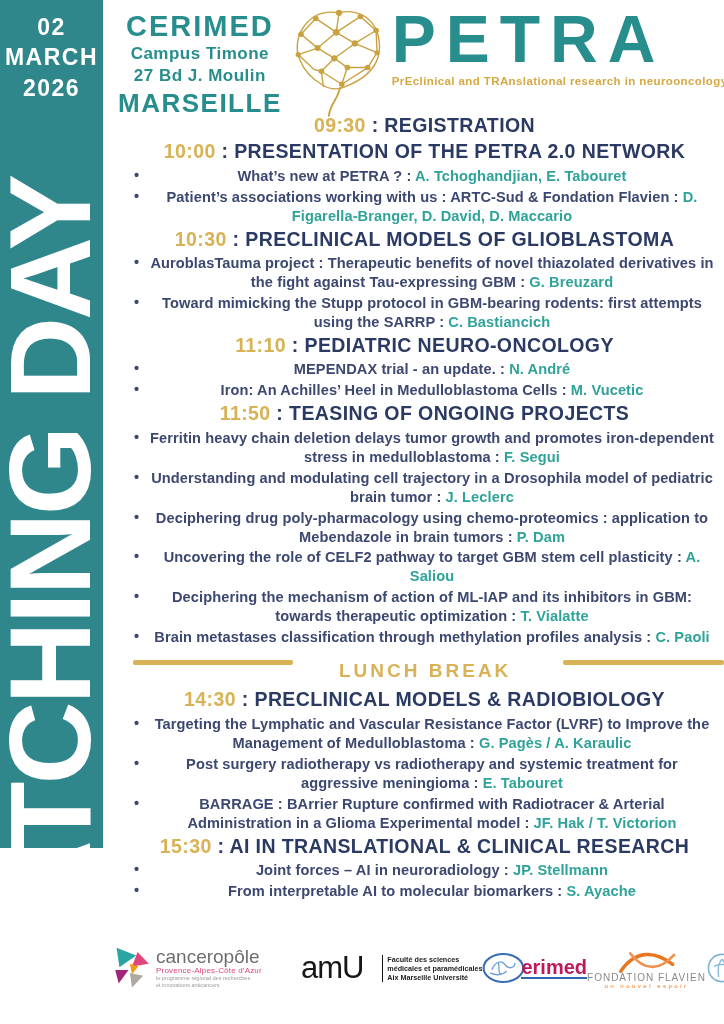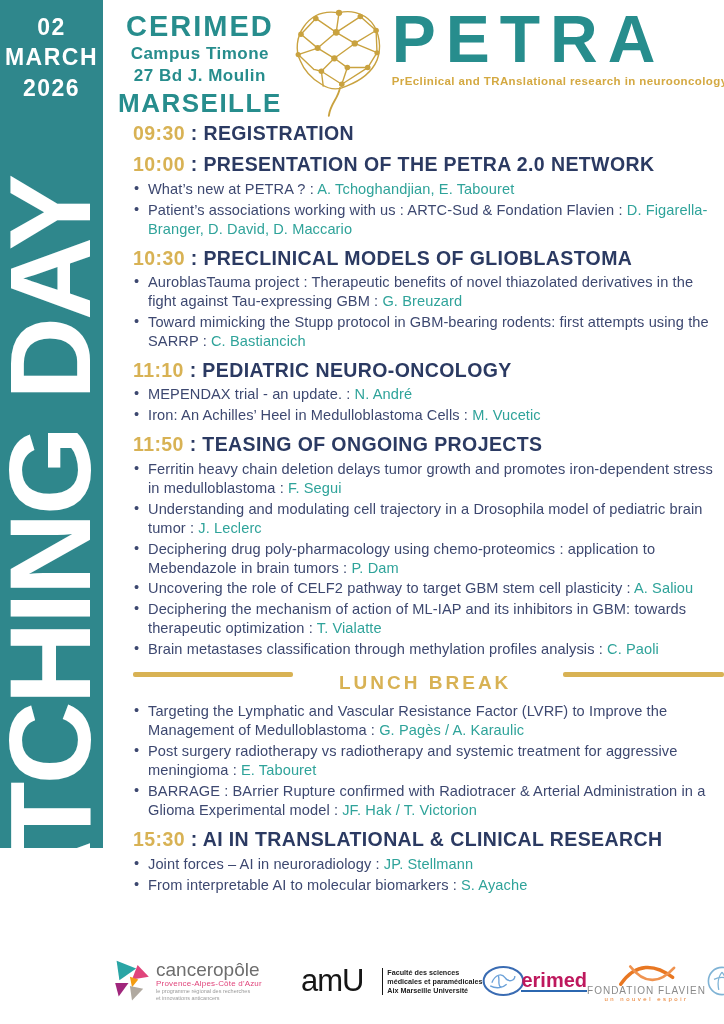--- a/index.html
+++ b/index.html
@@ -23,35 +23,35 @@
   .venue-name{font-size:29px;font-weight:bold;letter-spacing:2px;}
   .venue-line{font-size:17px;font-weight:bold;letter-spacing:0.5px;line-height:1.3;}
   .venue-city{font-size:26px;font-weight:bold;letter-spacing:1.5px;margin-top:1px;}
   .brand{display:flex;align-items:flex-start;margin-left:6px;}
   .brain{flex:0 0 auto;}
   .brand-text{margin-left:2px;margin-top:2px;}
   .brand-name{font-size:66px;line-height:0.95;font-weight:bold;color:var(--teal-text);letter-spacing:10px;}
   .brand-sub{font-size:11.5px;font-weight:bold;color:var(--gold-sub);letter-spacing:0.4px;margin-top:4px;white-space:nowrap;}
   
   .schedule{position:absolute;left:103px;top:114px;right:0;padding:0 8px 0 30px;}
-  .session{margin-top:8px;}
+  .session{text-align:center;}
   .session-heading{margin:0 0 3px;font-size:19.5px;font-weight:bold;color:var(--navy);letter-spacing:0.4px;line-height:1.2;}
   .session-heading .time{color:var(--gold);}
   .items{list-style:none;margin:0;padding:0;}
   .item{position:relative;padding-left:15px;margin:0 0 2px;
-        font-size:14.6px;font-weight:normal;color:var(--body);line-height:1.3;letter-spacing:0.1px;}
+        font-size:14.6px;font-weight:bold;color:var(--body);line-height:1.3;letter-spacing:0.1px;}
   .item::before{content:"\2022";position:absolute;left:1px;top:-1px;color:var(--body);}
   .speaker{color:var(--speaker);}
   .lunch-break{display:flex;margin:13px -8px 6px 0;}
   .rule{height:5px;background:var(--gold);border-radius:2px;}
   .rule.left{width:160px;margin-right:46px;}
   .rule.right{flex:1;margin-left:52px;}
   .lunch-label{color:var(--gold);font-weight:bold;font-size:19px;letter-spacing:3px;white-space:nowrap;}
   
-  .footer{position:absolute;left:103px;right:0;bottom:3px;height:68px;background:#fff;
+  .footer{position:absolute;left:103px;right:0;bottom:16px;height:68px;background:#fff;
           display:flex;align-items:center;justify-content:space-between;padding:0 6px 6px 8px;}
   .logo{display:flex;align-items:center;white-space:nowrap;}
   .cancero-text{margin-left:3px;}
   .cancero-name{font-size:19px;color:#6e6e6e;line-height:0.95;}
   .cancero-region{font-size:8px;color:#e0457b;letter-spacing:0.2px;}
   .cancero-tag{font-size:5.5px;color:#9a9a9a;line-height:1.2;}
   .amu{align-items:center;}
   .amu-name{font-size:31px;font-weight:normal;color:#161616;letter-spacing:-1px;line-height:0.8;margin-left:39px;}
   .amu-lines{border-left:1.5px solid #161616;margin-left:19px;padding-left:4px;
              font-size:7.2px;color:#222;line-height:1.25;font-weight:bold;}
@@ -167,20 +167,21 @@
 </ul>
   </section>
 
   <div class="lunch-break">
     <span class="rule left"></span>
     <span class="lunch-label">LUNCH BREAK</span>
     <span class="rule right"></span>
   </div>
 
   <section class="session">
+    <h2 class="session-heading"><span class="time">14:30</span><span class="sep"> : </span><span class="title">PRECLINICAL MODELS &amp; RADIOBIOLOGY</span></h2>
     <ul class="items">
   <li class="item"><span class="item-text">Targeting the Lymphatic and Vascular Resistance Factor (LVRF) to Improve the Management of Medulloblastoma : </span><span class="speaker">G. Pagès / A. Karaulic</span></li>
 
   <li class="item"><span class="item-text">Post surgery radiotherapy vs radiotherapy and systemic treatment for aggressive meningioma : </span><span class="speaker">E. Tabouret</span></li>
 
   <li class="item"><span class="item-text">BARRAGE : BArrier Rupture confirmed with Radiotracer &amp; Arterial Administration in a Glioma Experimental model : </span><span class="speaker">JF. Hak / T. Victorion</span></li>
 </ul>
   </section>
 
   <section class="session">

